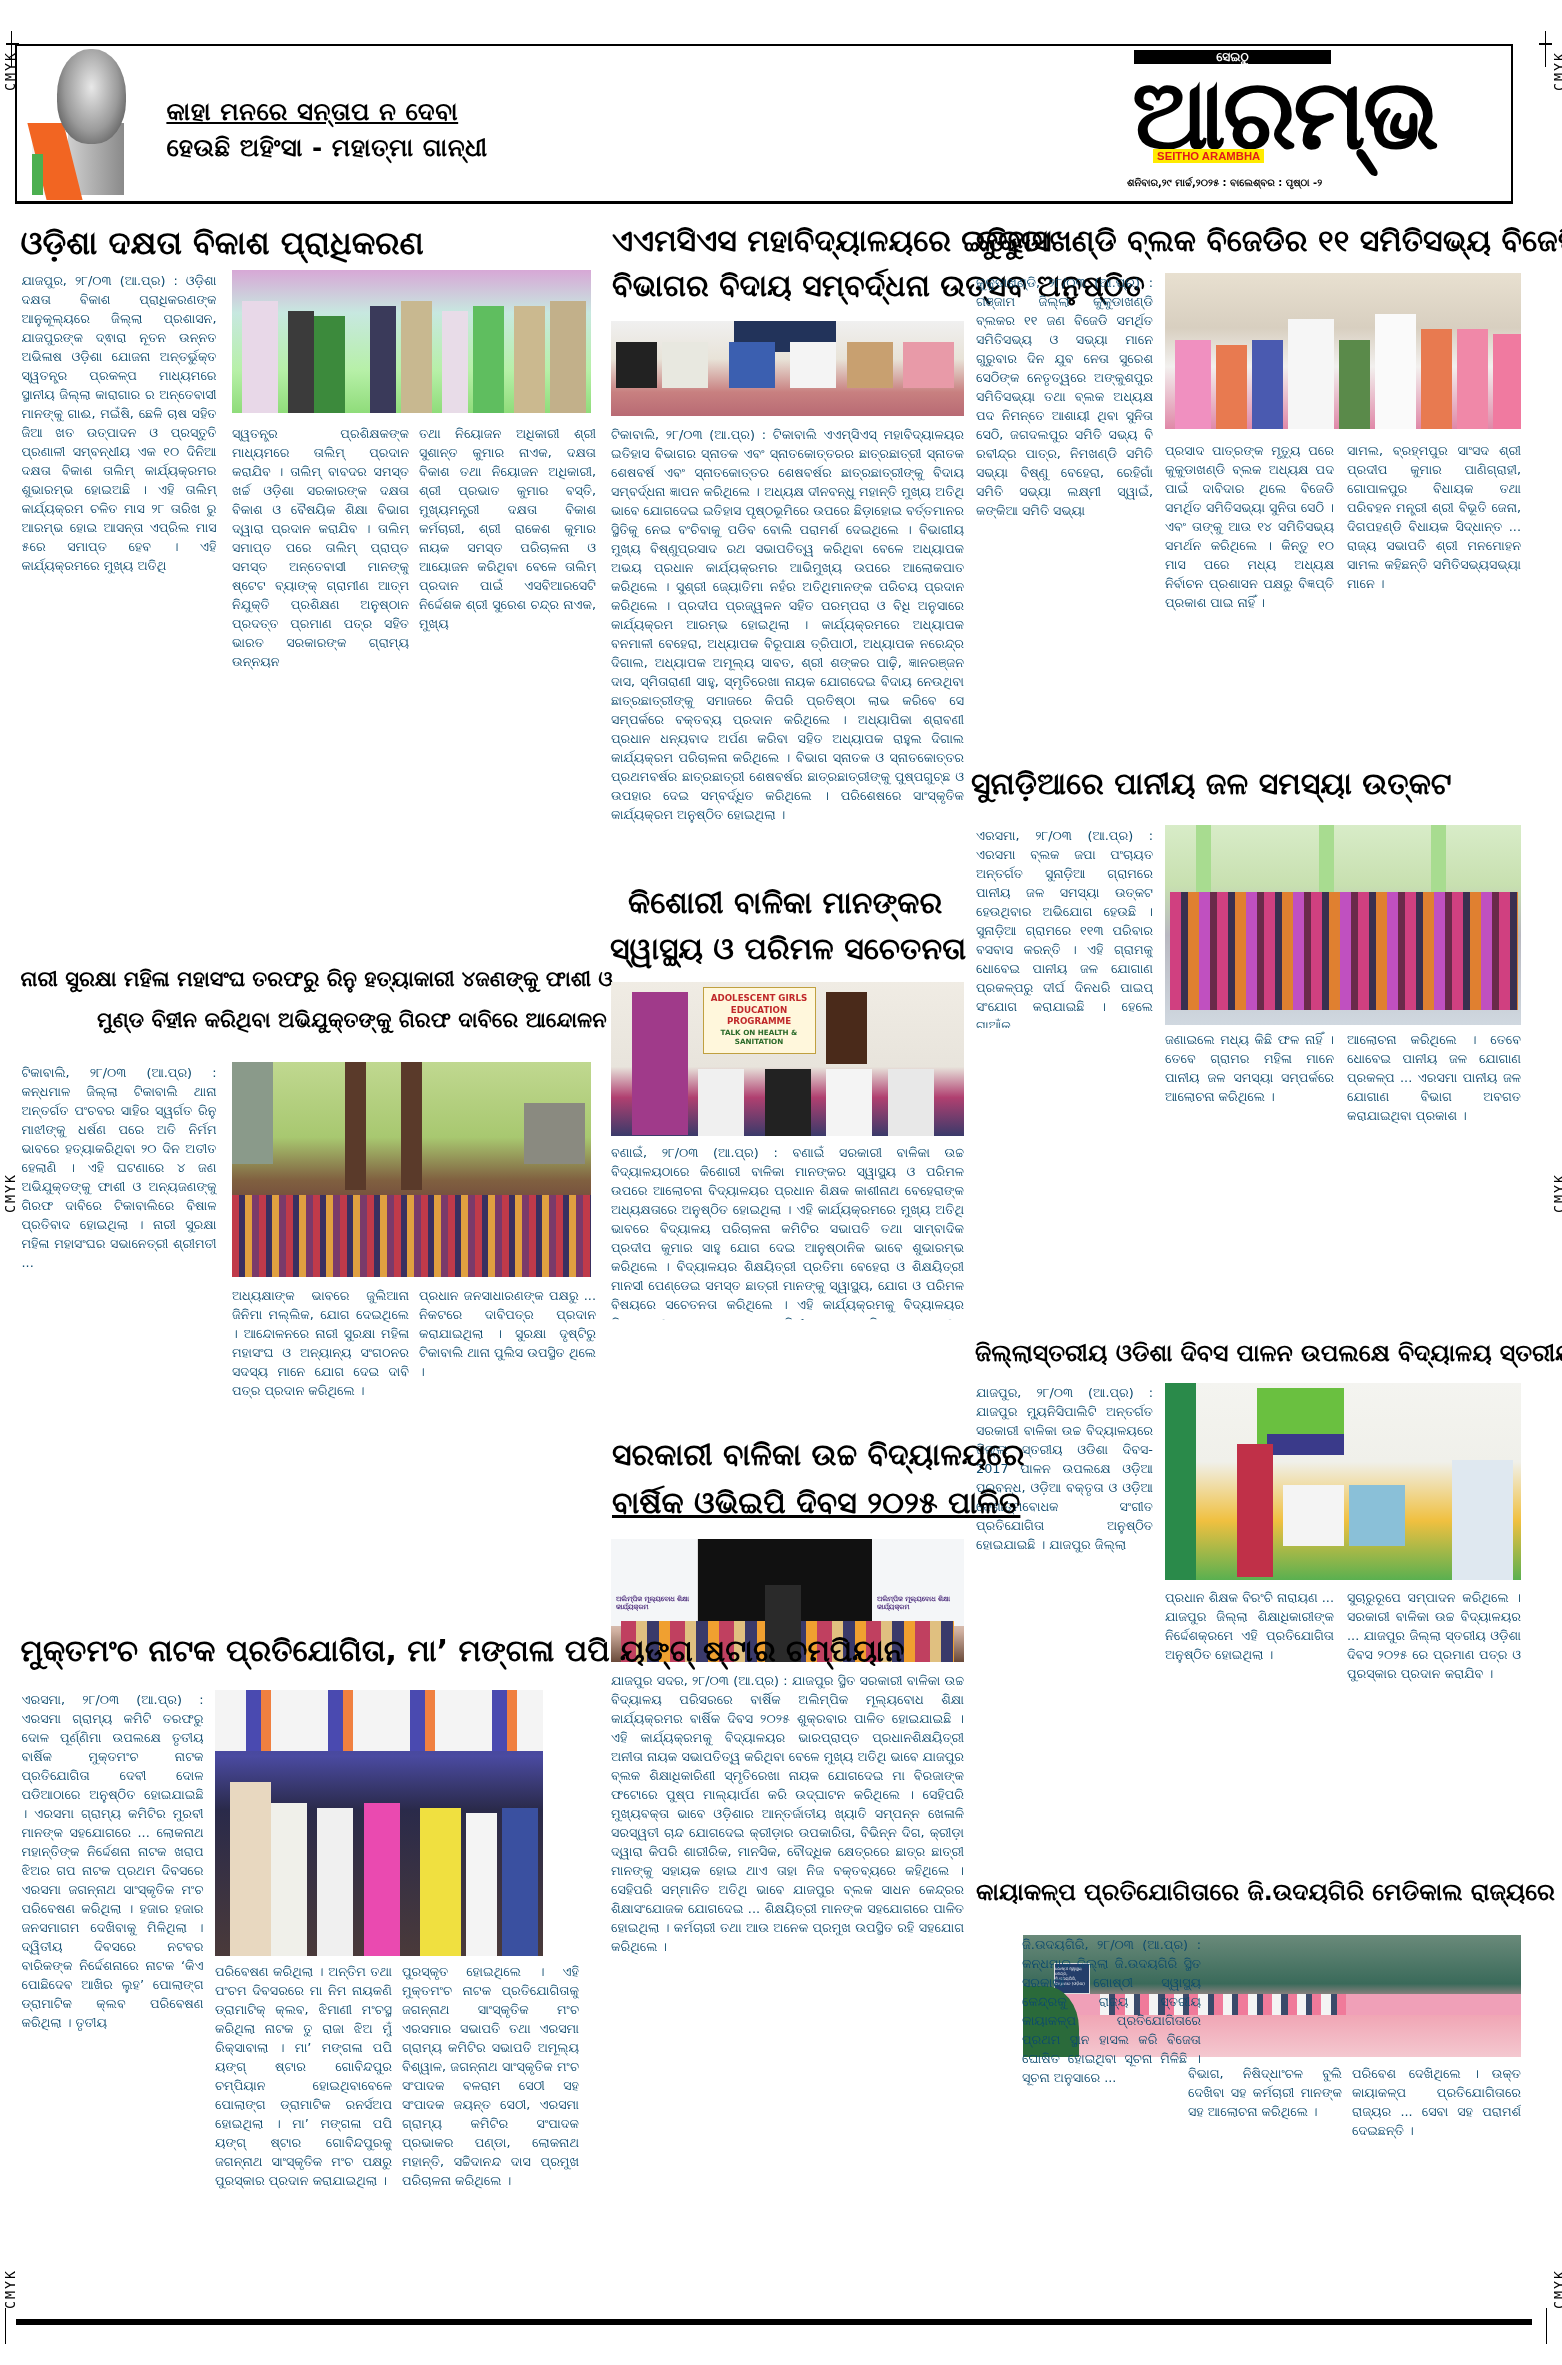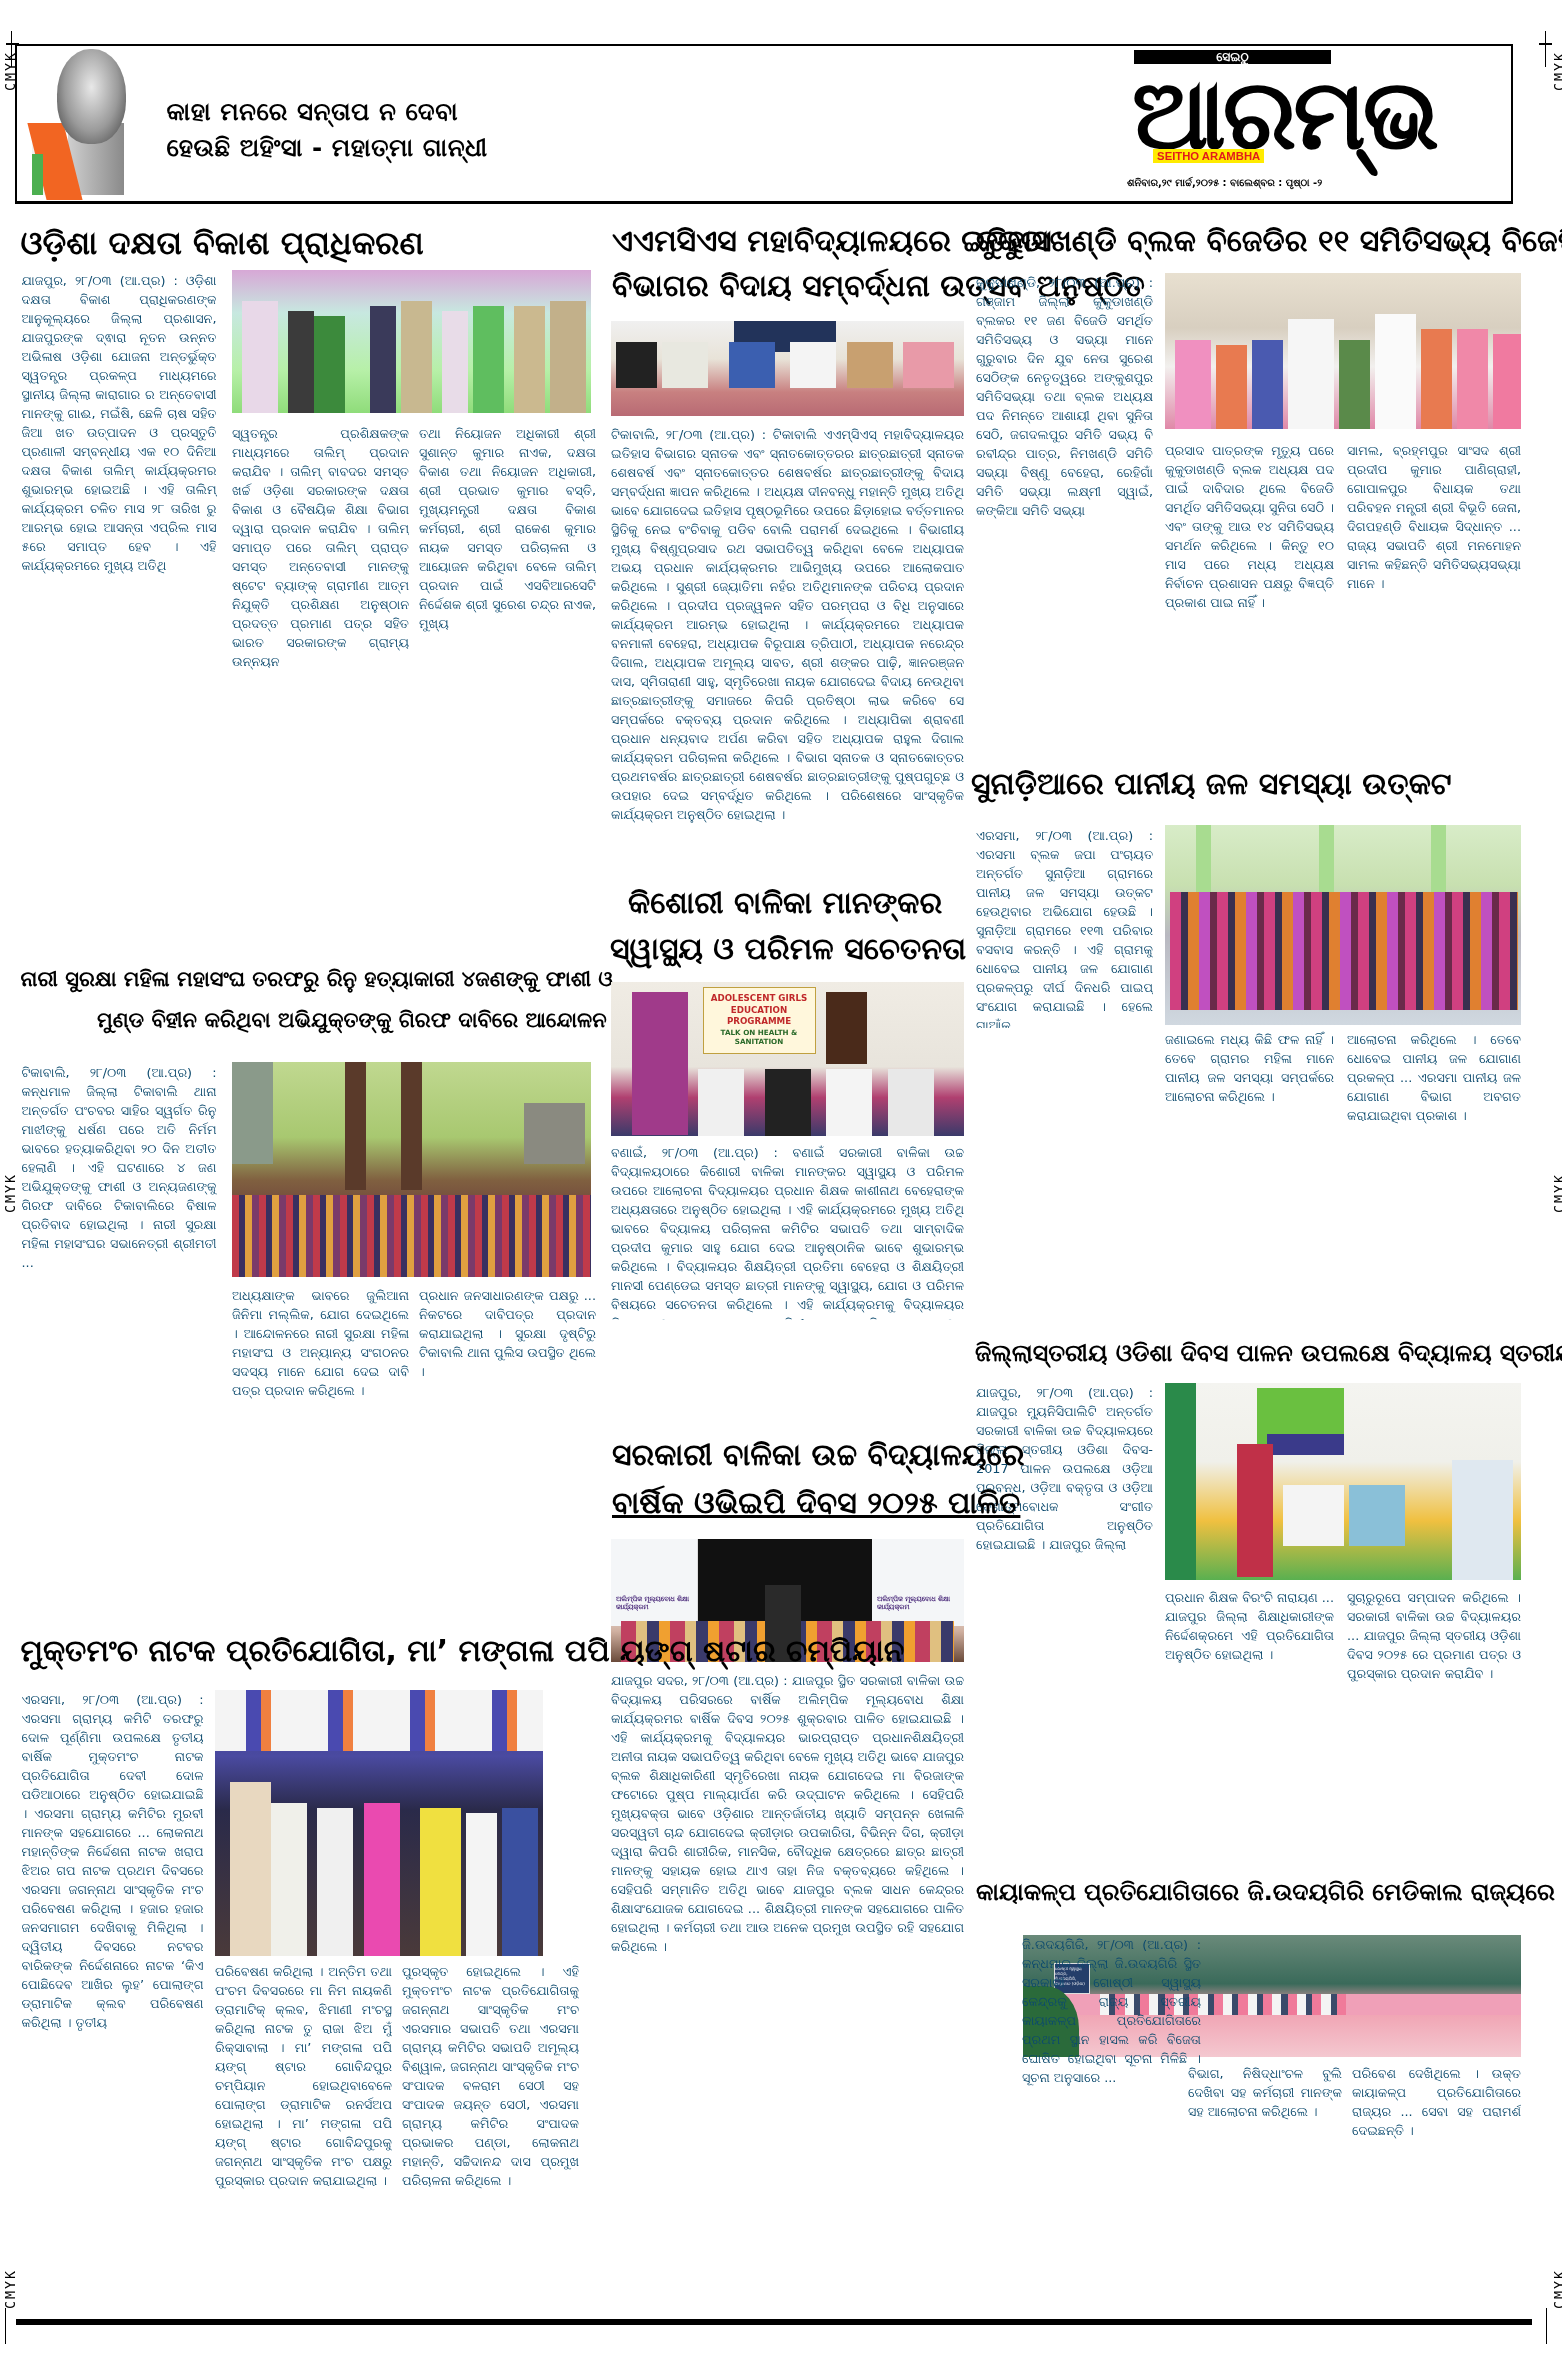--- a/index.html
+++ b/index.html
@@ -57,21 +57,21 @@
 <div class="reg" style="left:1546px; top:2308px; height:36px;"></div>
 
 <div class="masthead">
   <div class="gandhi-portrait">
     <div class="gandhi-body"></div>
     <div class="gandhi-scarf-w"></div>
     <div class="gandhi-scarf-o"></div>
     <div class="gandhi-scarf-g"></div>
     <div class="gandhi-head"></div>
   </div>
-  <div class="quote" style="top:51px;">କାହା ମନରେ ସନ୍ତାପ ନ ଦେବା</div>
+  <div class="quote" style="top:51px;text-decoration:underline;">କାହା ମନରେ ସନ୍ତାପ ନ ଦେବା</div>
   <div class="quote" style="top:87px;">ହେଉଛି ଅହିଂସା - ମହାତ୍ମା ଗାନ୍ଧୀ</div>
 </div>
 <div class="logo-box">ସେଇଠୁ</div>
 <div class="logo-main">ଆରମ୍ଭ</div>
 <div class="logo-en">SEITHO ARAMBHA</div>
 <div class="dateline">ଶନିବାର,୨୯ ମାର୍ଚ୍ଚ,୨୦୨୫ : ବାଲେଶ୍ବର : ପୃଷ୍ଠା -୨</div>
 
 <div class="headline h-xl" style="left:20.5px; top:225px;">ଓଡ଼ିଶା ଦକ୍ଷତା ବିକାଶ ପ୍ରାଧିକରଣ</div>
 <div class="photo" style="left:232px; top:270px; width:359px; height:143px; background:linear-gradient(180deg,#d7a8d6 0%,#c7e8e0 30%,#b7f0a8 70%,#8fdc7a 100%);">
   <div class="layer" style="left:10.2px; top:31px; width:36px; height:113px; background:#e8d8e8;"></div>

